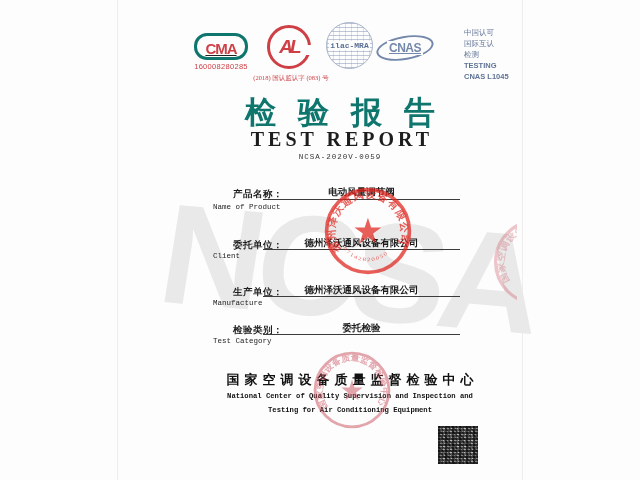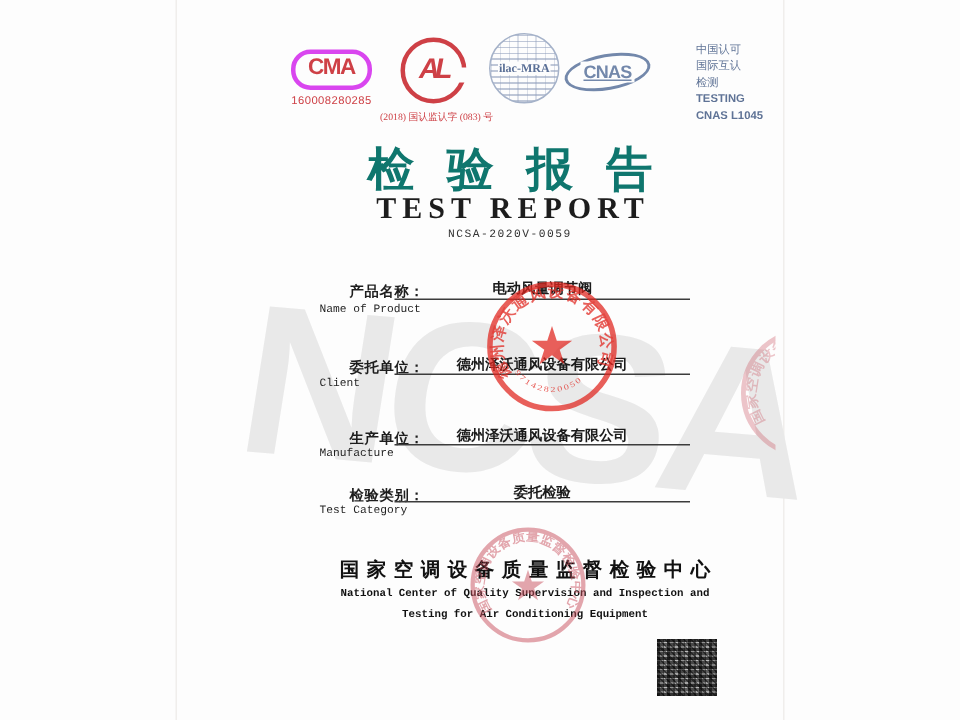--- a/index.html
+++ b/index.html
@@ -9,43 +9,43 @@
     background:#fdfdfd; font-family:"Liberation Serif", serif; color:#222;
   }
   .page-edge { position:absolute; top:0; bottom:0; width:1px; background:#f0eeec; }
   .page-edge.left { left:117px; }
   .page-edge.right { left:522px; }
 
   
   .logo-row { position:absolute; left:0; top:0; width:640px; height:90px; z-index:3; }
   .cma-box {
     position:absolute; left:194px; top:33px; width:54px; height:27px;
-    border:3px solid #d946ef; border-radius:13px;
-    display:flex; align-items:flex-start; justify-content:center;
+    border:3px solid #0f766e; border-radius:13px;
+    display:flex; align-items:flex-end; justify-content:center;text-decoration:underline;
   }
   .cma-label { font-family:"Liberation Sans", sans-serif; font-weight:bold; font-size:15px; color:#ce4046; letter-spacing:-1px; }
   .cma-number { position:absolute; left:186px; top:62px; width:70px; text-align:center;
     font-family:"Liberation Sans", sans-serif; font-size:7.5px; color:#ce4046; letter-spacing:.3px; }
   .al-circle {
     position:absolute; left:267px; top:25px; width:44px; height:44px; border-radius:50%;
     border:3px solid #ce4046; display:flex; align-items:center; justify-content:center;
   }
   .al-circle::after { content:""; position:absolute; right:-4px; top:17px; width:8px; height:10px; background:#fdfdfd; }
   .al-label { font-family:"Liberation Sans", sans-serif; font-style:italic; font-weight:bold; font-size:19px; color:#ce4046; letter-spacing:-3px; }
   .al-number { position:absolute; left:243px; top:74px; width:96px; text-align:center;
     font-size:6.5px; color:#ce4046; }
   .ilac-circle {
     position:absolute; left:326px; top:22px; width:47px; height:47px; border-radius:50%;
     border:1px solid #a5b2c9; overflow:hidden;
     background:
       repeating-linear-gradient(0deg, rgba(140,155,185,.55) 0 1px, transparent 1px 4px),
       repeating-linear-gradient(90deg, rgba(140,155,185,.30) 0 1px, transparent 1px 6px);
     display:flex; align-items:center; justify-content:center;
   }
-  .ilac-label { background:#fdfdfd; padding:0 1px; font-family:Liberation Serif, serif;
+  .ilac-label { background:#fdfdfd; padding:0 1px; font-family:Liberation Mono, monospace;
     font-weight:bold; font-size:8px; color:#5a6f96; }
   .cnas-box { position:absolute; left:376px; top:30px; width:58px; height:36px;
     display:flex; align-items:center; justify-content:center; }
   .cnas-ellipse { position:absolute; left:0; top:6px; width:58px; height:24px;
     border:2.5px solid #7388ab; border-radius:50%; transform:rotate(-10deg); }
   .cnas-label { position:relative; background:#fdfdfd; padding:0 2px;
     font-family:"Liberation Sans", sans-serif; font-weight:bold; font-size:12px; color:#7388ab; letter-spacing:-.5px;text-decoration:underline; }
   .cnas-block { position:absolute; left:437px; top:27px; width:70px;
     font-size:7.5px; line-height:11px; color:#5f7396; font-family:"Liberation Sans", sans-serif;margin-left:27px; }
   .cnas-block .b { font-weight:bold; }

